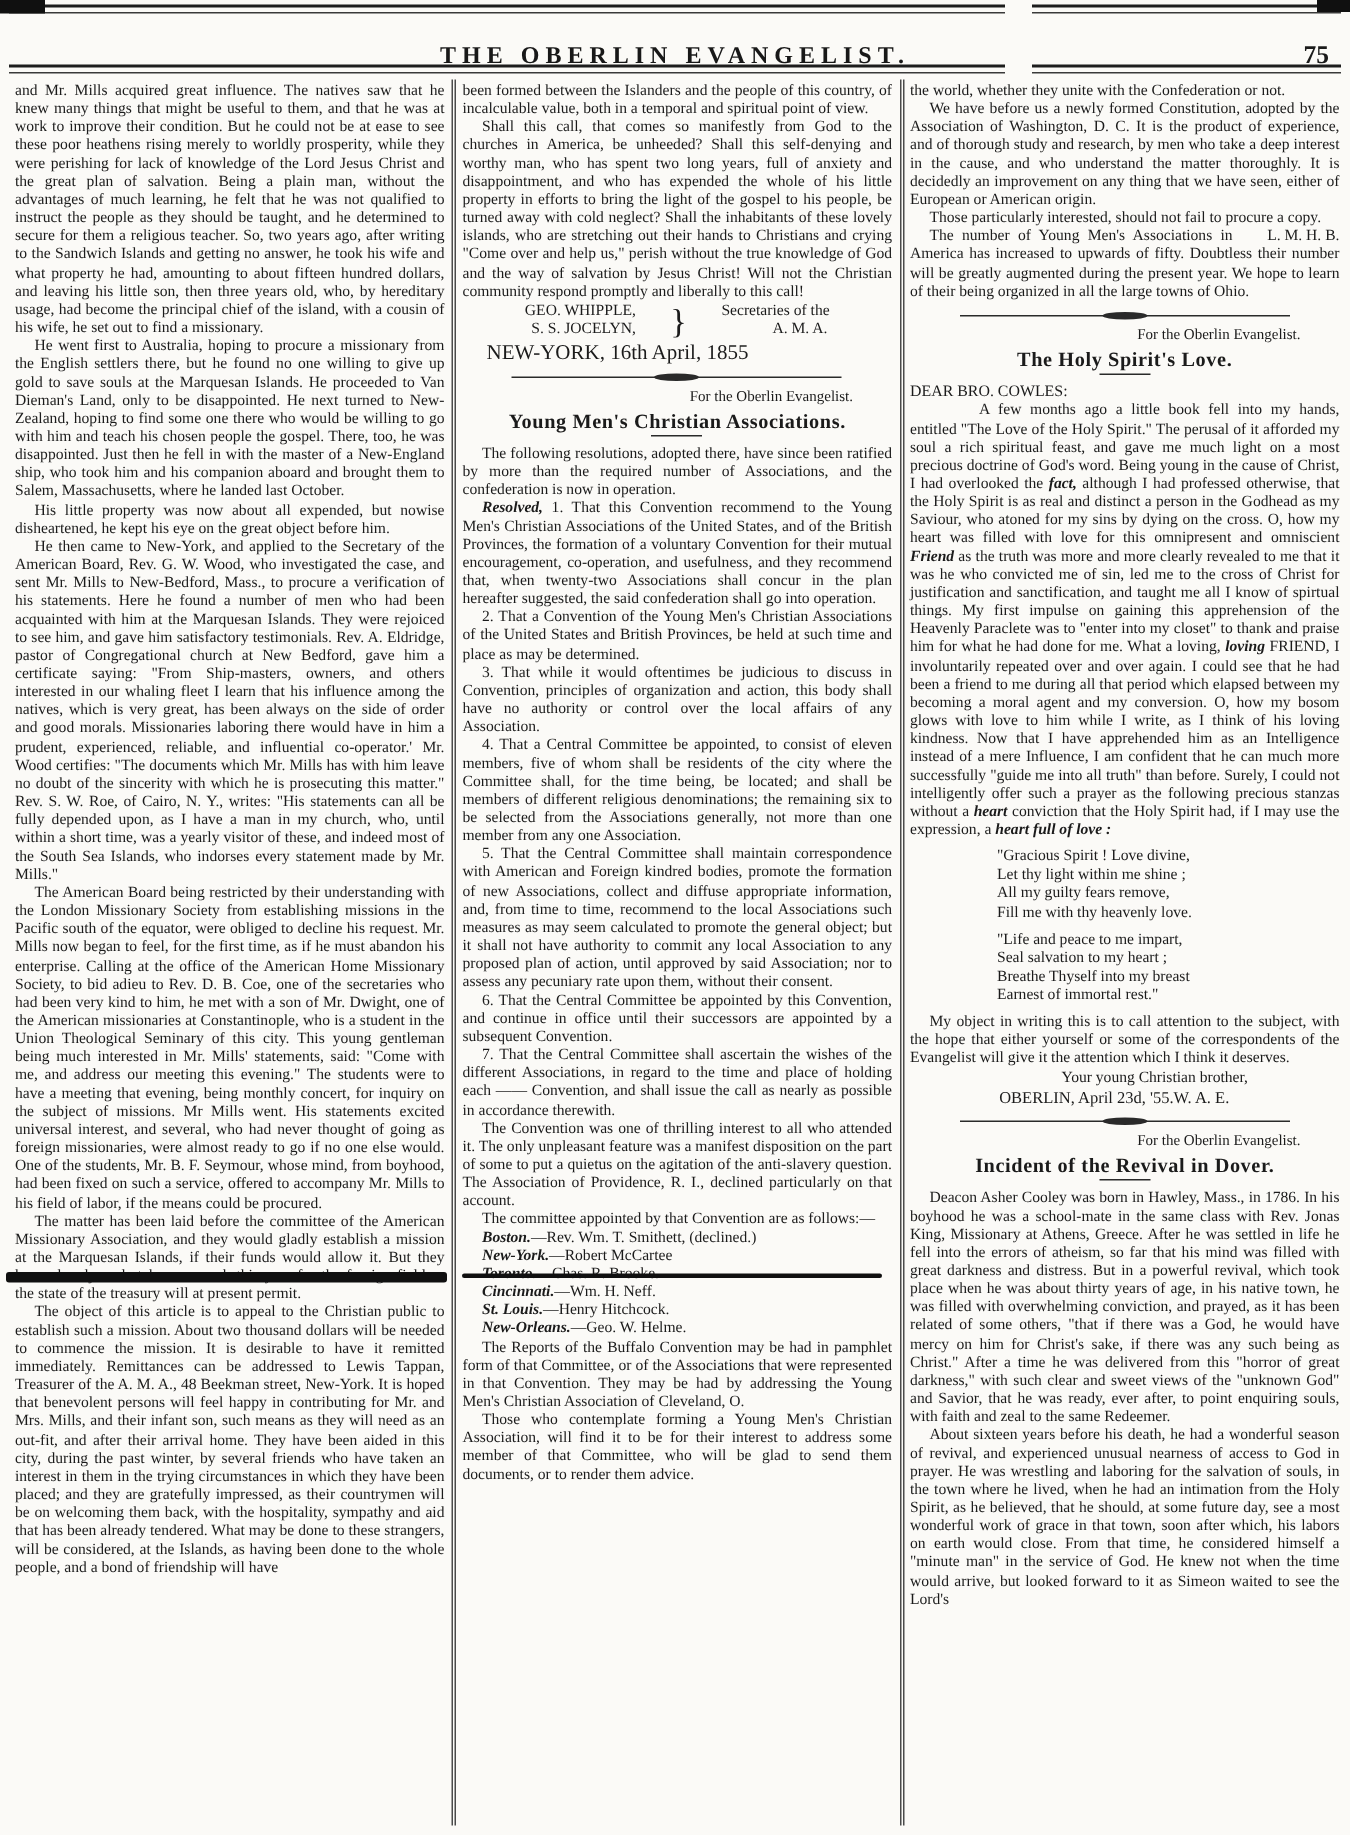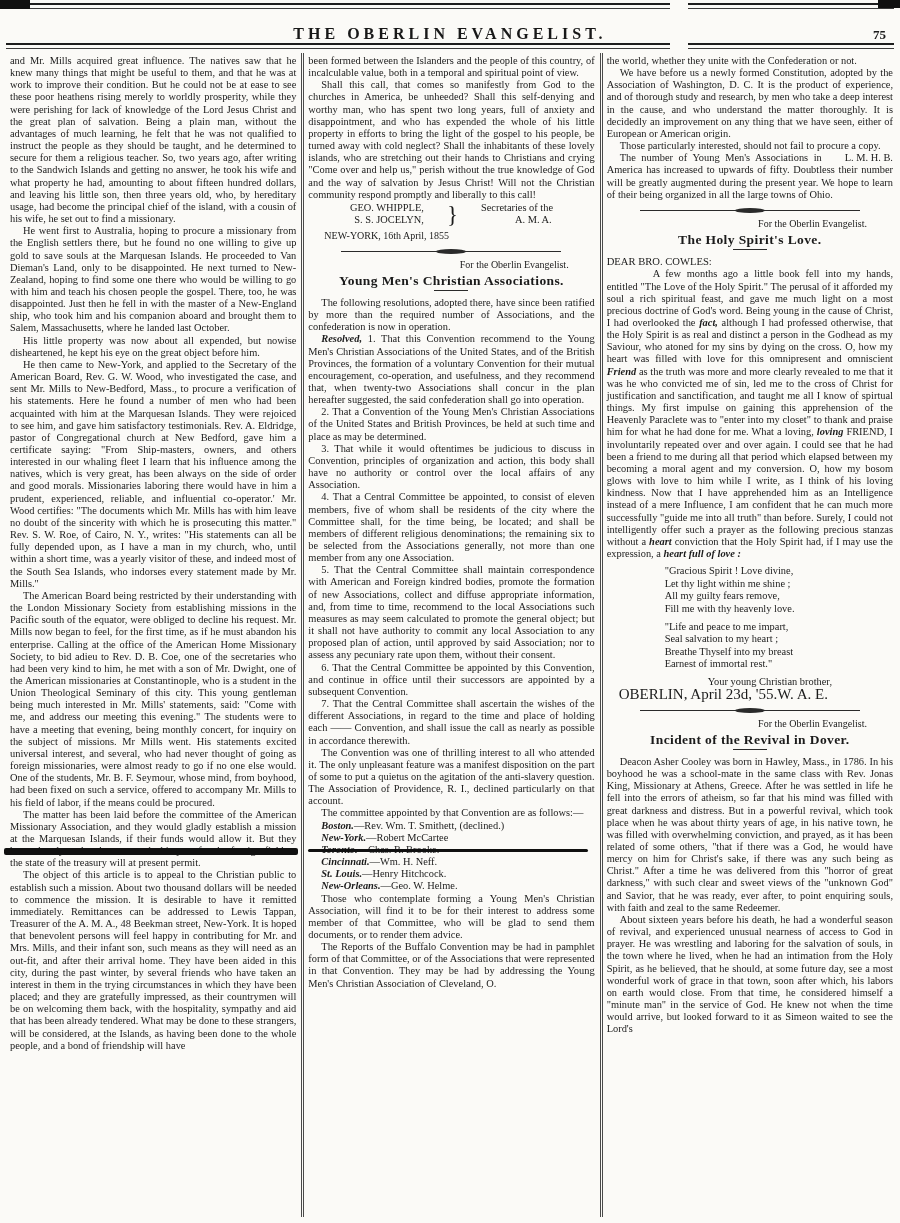--- a/index.html
+++ b/index.html
@@ -15,46 +15,46 @@
   .mast-rule .seg{border-top:2px solid #1d1d1d;border-bottom:1px solid #3a3a3a;height:3px;}
   .mast-rule .seg.left{width:664px;}
   .mast-rule .seg.right{flex:1;}
   .mast-rule.top{padding-top:3px;}
   .masthead-row{display:flex;align-items:baseline;height:34px;padding:0 14px;}
   .masthead-spacer{width:70px;}
   .masthead-title{
     flex:1;text-align:center;font-weight:bold;font-size:16px;
     letter-spacing:4px;padding-top:8px;color:#181818;
   }
-  .page-number{width:70px;text-align:right;font-weight:bold;font-size:13px;padding-top:18px;}
+  .page-number{width:70px;text-align:right;font-weight:bold;font-size:17px;padding-top:18px;}
   
   .cols{display:flex;align-items:stretch;padding:4px 2px 0 6px;height:1164px;}
   .col{width:292px;padding:2px 5px 0 4px;overflow:hidden;}
   .col + .col{border-left:3px double #4a4a4a;}
   
   .para{margin:0;text-align:justify;font-size:10.4px;line-height:12.15px;text-indent:13px;}
   .para.noindent{text-indent:0;}
   .para.bigindent{text-indent:46px;}
   .heading{margin:2px 0 1px 0;text-align:center;font-weight:bold;font-size:13.5px;line-height:15px;letter-spacing:.4px;}
   .credit{text-align:right;font-size:10px;line-height:12px;padding-right:26px;margin-top:3px;}
   .subrule{width:34px;margin:2px auto 4px auto;border-top:1px solid #2a2a2a;height:2px;}
   .divider{position:relative;width:220px;height:9px;margin:5px auto 2px auto;}
   .divider::before{content:"";position:absolute;left:0;right:0;top:4px;border-top:1px solid #2a2a2a;}
   .divider::after{content:"";position:absolute;left:50%;top:2px;transform:translateX(-50%);
     width:30px;height:5px;background:#2a2a2a;border-radius:50%;}
   .dualsig{display:flex;justify-content:center;gap:23px;font-size:10.4px;line-height:12.5px;margin:1px 0;}
   .ds-names{text-align:right;}
   .ds-brace{font-size:23px;line-height:25px;font-weight:normal;align-self:center;}
   .ds-right{text-align:left;}
   .ds-right div:last-child{padding-left:34px;}
-  .dateline{margin:2px 0 0 16px;font-size:10px;line-height:13px;}
+  .dateline{margin:2px 0 0 16px;font-size:14px;line-height:13px;}
   .salutation{margin:3px 0 0 0;font-size:10.6px;line-height:12.5px;}
   .verse{margin:5px 0 5px 58px;font-size:10.4px;line-height:12.6px;}
   .closing{text-align:center;font-size:10.4px;line-height:12.5px;margin:1px 0 0 40px;}
-  .datesig{display:flex;justify-content:flex-start;font-size:15px;line-height:12.5px;
+  .datesig{display:flex;justify-content:center;font-size:11px;line-height:12.5px;
     padding:0 26px 0 12px;margin:0;}
   .sig-right{float:right;padding-left:10px;}
   i{font-style:italic;font-weight:bold;}
   
   .artifact{position:absolute;background:#101010;}
   .artifact.bot-left{left:4px;bottom:3px;width:294px;height:7px;border-radius:2px;}
   .artifact.bot-mid{left:308px;bottom:6px;width:280px;height:3px;border-radius:2px;}
   .artifact.top-left{left:0;top:0;width:30px;height:9px;}
   .artifact.top-right{right:0;top:0;width:22px;height:8px;}
 </style>
@@ -114,22 +114,22 @@
         <p class="para">6. That the Central Committee be appointed by this Convention, and continue in office until their successors are appointed by a subsequent Convention.</p>
         <p class="para">7. That the Central Committee shall ascertain the wishes of the different Associations, in regard to the time and place of holding each —— Convention, and shall issue the call as nearly as possible in accordance therewith.</p>
         <p class="para">The Convention was one of thrilling interest to all who attended it.  The only unpleasant feature was a manifest disposition on the part of some to put a quietus on the agitation of the anti-slavery question.  The Association of Providence, R. I., declined particularly on that account.</p>
         <p class="para">The committee appointed by that Convention are as follows:—</p>
         <p class="para"><i>Boston.</i>—Rev. Wm. T. Smithett, (declined.)</p>
         <p class="para"><i>New-York.</i>—Robert McCartee</p>
         <p class="para"><i>Toronto.</i>—Chas. R. Brooke.</p>
         <p class="para"><i>Cincinnati.</i>—Wm. H. Neff.</p>
         <p class="para"><i>St. Louis.</i>—Henry Hitchcock.</p>
         <p class="para"><i>New-Orleans.</i>—Geo. W. Helme.</p>
+        <p class="para">The Reports of the Buffalo Convention may be had in pamphlet form of that Committee, or of the Associations that were represented in that Convention.  They may be had by addressing the Young Men's Christian Association of Cleveland, O.</p>
         <p class="para">Those who contemplate forming a Young Men's Christian Association, will find it to be for their interest to address some member of that Committee, who will be glad to send them documents, or to render them advice.</p>
-        <p class="para">The Reports of the Buffalo Convention may be had in pamphlet form of that Committee, or of the Associations that were represented in that Convention.  They may be had by addressing the Young Men's Christian Association of Cleveland, O.</p>
       </div>
     <div class="col">
         <p class="para noindent">the world, whether they unite with the Confederation or not.</p>
         <p class="para">We have before us a newly formed Constitution, adopted by the Association of Washington, D. C.  It is the product of experience, and of thorough study and research, by men who take a deep interest in the cause, and who understand the matter thoroughly.  It is decidedly an improvement on any thing that we have seen, either of European or American origin.</p>
         <p class="para">Those particularly interested, should not fail to procure a copy.</p>
         <p class="para"><span class="sig-right">L. M. H. B.</span>The number of Young Men's Associations in America has increased to upwards of fifty.  Doubtless their number will be greatly augmented during the present year. We hope to learn of their being organized in all the large towns of Ohio.</p>
         <div class="divider"></div>
         <div class="credit">For the Oberlin Evangelist.</div>
         <h2 class="heading">The Holy Spirit's Love.</h2>
         <div class="subrule"></div>
@@ -140,20 +140,21 @@
           <div class="verse-line">Let thy light within me shine ;</div>
           <div class="verse-line">All my guilty fears remove,</div>
           <div class="verse-line">Fill me with thy heavenly love.</div>
         </div>
         <div class="verse">
           <div class="verse-line">"Life and peace to me impart,</div>
           <div class="verse-line">Seal salvation to my heart ;</div>
           <div class="verse-line">Breathe Thyself into my breast</div>
           <div class="verse-line">Earnest of immortal rest."</div>
         </div>
+        <p class="para">My object in writing this is to call attention to the subject, with the hope that either yourself or some of the correspondents of the Evangelist will give it the attention which I think it deserves.</p>
         <div class="closing">Your young Christian brother,</div>
         <p class="datesig">
           <span>OBERLIN, April 23d, '55.</span>
           <span>W. A. E.</span>
         </p>
         <div class="divider"></div>
         <div class="credit">For the Oberlin Evangelist.</div>
         <h2 class="heading">Incident of the Revival in Dover.</h2>
         <div class="subrule"></div>
         <p class="para">Deacon Asher Cooley was born in Hawley, Mass., in 1786.  In his boyhood he was a school-mate in the same class with Rev. Jonas King, Missionary at Athens, Greece.  After he was settled in life he fell into the errors of atheism, so far that his mind was filled with great darkness and distress.  But in a powerful revival, which took place when he was about thirty years of age, in his native town, he was filled with overwhelming conviction, and prayed, as it has been related of some others, "that if there was a God, he would have mercy on him for Christ's sake, if there was any such being as Christ."  After a time he was delivered from this "horror of great darkness," with such clear and sweet views of the "unknown God" and Savior, that he was ready, ever after, to point enquiring souls, with faith and zeal to the same Redeemer.</p>

